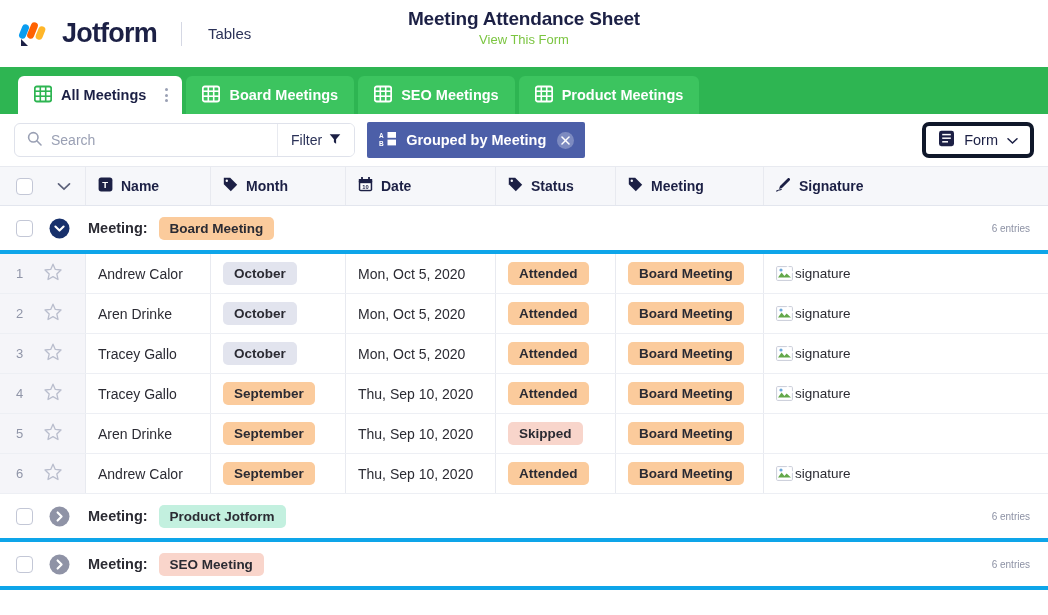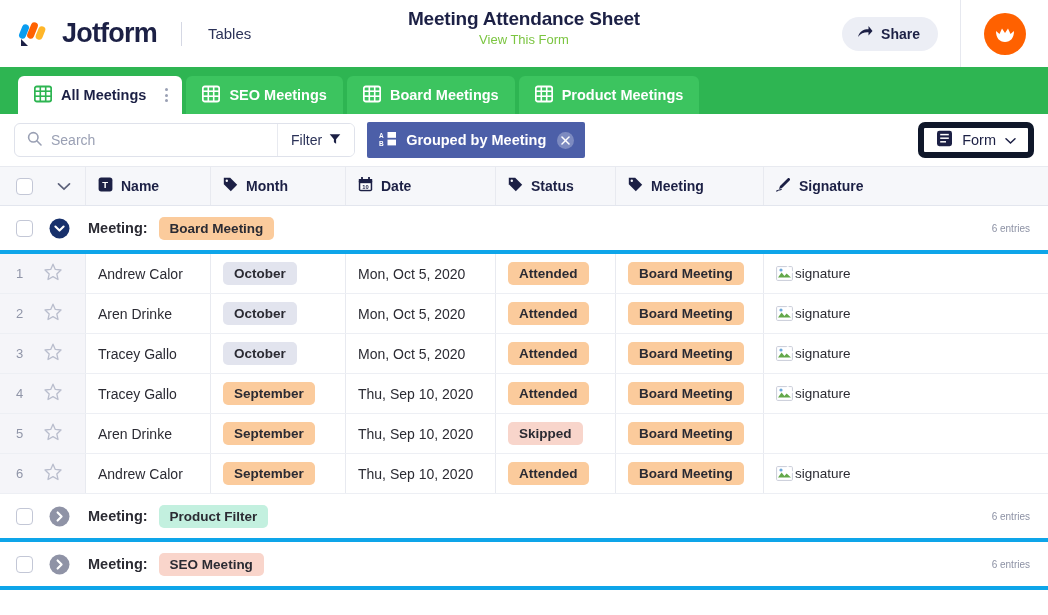--- a/index.html
+++ b/index.html
@@ -104,21 +104,21 @@
   }
   .pill-x {
     width: 17px; height: 17px; border-radius: 50%;
     background: rgba(255,255,255,0.28);
     display: flex; align-items: center; justify-content: center;
     margin-left: 2px; flex: 0 0 17px;
   }
   .form-btn {
     margin-left: auto; display: flex; align-items: center; gap: 9px;
     height: 36px; padding: 0 12px;
-    border: 6px solid #0f172a; border-radius: 7px; background: #fff;
+    border: 4px solid #0f172a; border-radius: 7px; background: #fff;
     font-size: 14.5px; color: #1c2045; cursor: pointer;
   }
 
   
   .table { flex: 1 1 auto; overflow: hidden; background: #fff; }
   .row { display: flex; align-items: stretch; }
 
   .head-row { height: 39px; background: #f6f7fa; border-bottom: 1px solid #e3e6ee; }
   .c {
     display: flex; align-items: center; gap: 8px;
@@ -200,37 +200,20 @@
       <span class="brand-word">Jotform</span>
       <span class="brand-sep"></span>
       <span class="brand-sub">Tables</span>
     </div>
 
     <div class="title-wrap">
       <div class="doc-title">Meeting Attendance Sheet</div>
       <div class="doc-sub">View This Form</div>
     </div>
 
-    <div class="header-right">
-      <button class="share-btn">
-        <span>
-          <svg width="16" height="15" viewBox="0 0 16 15">
-            <path d="M1 12 C3 5 8 4 11.5 4.2 L11.5 1 L15.5 6 L11.5 10.5 L11.5 7.3 C7.5 7 3.8 8.2 1 12 Z" fill="#1c2045"></path>
-          </svg>
-        </span>
-        <span class="lbl">Share</span>
-      </button>
-      <div class="avatar-cell">
-        <div class="avatar">
-          <svg width="24" height="22" viewBox="0 0 24 22">
-            <path d="M3 8 L6.5 11 L9 5.5 L12 10 L15 5.5 L17.5 11 L21 8 C21 15 17.5 19 12 19 C6.5 19 3 15 3 8 Z" fill="#ffffff"></path>
-          </svg>
-        </div>
-      </div>
-    </div>
   </div>
 
   <div class="tabbar">
     <div class="tab active">
       <span class="grid-ico">
         <svg width="18" height="18" viewBox="0 0 18 18">
           <rect x="0.8" y="1.5" width="16.4" height="15" rx="2" fill="none" stroke="#2eb552" stroke-width="1.8"></rect>
           <line x1="0.8" y1="6.2" x2="17.2" y2="6.2" stroke="#2eb552" stroke-width="1.6"></line>
           <line x1="0.8" y1="11.2" x2="17.2" y2="11.2" stroke="#2eb552" stroke-width="1.6"></line>
           <line x1="6.3" y1="1.5" x2="6.3" y2="16.5" stroke="#2eb552" stroke-width="1.6"></line>
@@ -248,34 +231,34 @@
     <div class="tab">
       <span class="grid-ico">
         <svg width="18" height="18" viewBox="0 0 18 18">
           <rect x="0.8" y="1.5" width="16.4" height="15" rx="2" fill="none" stroke="#ffffff" stroke-width="1.8"></rect>
           <line x1="0.8" y1="6.2" x2="17.2" y2="6.2" stroke="#ffffff" stroke-width="1.6"></line>
           <line x1="0.8" y1="11.2" x2="17.2" y2="11.2" stroke="#ffffff" stroke-width="1.6"></line>
           <line x1="6.3" y1="1.5" x2="6.3" y2="16.5" stroke="#ffffff" stroke-width="1.6"></line>
           <line x1="11.7" y1="1.5" x2="11.7" y2="16.5" stroke="#ffffff" stroke-width="1.6"></line>
         </svg>
       </span>
-      <span>SEO Meetings</span>
+      <span>Board Meetings</span>
     </div>
 
     <div class="tab">
       <span class="grid-ico">
         <svg width="18" height="18" viewBox="0 0 18 18">
           <rect x="0.8" y="1.5" width="16.4" height="15" rx="2" fill="none" stroke="#ffffff" stroke-width="1.8"></rect>
           <line x1="0.8" y1="6.2" x2="17.2" y2="6.2" stroke="#ffffff" stroke-width="1.6"></line>
           <line x1="0.8" y1="11.2" x2="17.2" y2="11.2" stroke="#ffffff" stroke-width="1.6"></line>
           <line x1="6.3" y1="1.5" x2="6.3" y2="16.5" stroke="#ffffff" stroke-width="1.6"></line>
           <line x1="11.7" y1="1.5" x2="11.7" y2="16.5" stroke="#ffffff" stroke-width="1.6"></line>
         </svg>
       </span>
-      <span>Board Meetings</span>
+      <span>SEO Meetings</span>
     </div>
 
     <div class="tab">
       <span class="grid-ico">
         <svg width="18" height="18" viewBox="0 0 18 18">
           <rect x="0.8" y="1.5" width="16.4" height="15" rx="2" fill="none" stroke="#ffffff" stroke-width="1.8"></rect>
           <line x1="0.8" y1="6.2" x2="17.2" y2="6.2" stroke="#ffffff" stroke-width="1.6"></line>
           <line x1="0.8" y1="11.2" x2="17.2" y2="11.2" stroke="#ffffff" stroke-width="1.6"></line>
           <line x1="6.3" y1="1.5" x2="6.3" y2="16.5" stroke="#ffffff" stroke-width="1.6"></line>
           <line x1="11.7" y1="1.5" x2="11.7" y2="16.5" stroke="#ffffff" stroke-width="1.6"></line>
@@ -640,21 +623,21 @@
 
     <div class="group-row">
       <span class="chk gchk"></span>
       <span class="gtoggle">
         <svg width="21" height="21" viewBox="0 0 21 21">
           <circle cx="10.5" cy="10.5" r="10" fill="#8f93a6"></circle>
           <path d="M8.6 6.4 L12.6 10.5 L8.6 14.6" fill="none" stroke="#ffffff" stroke-width="2.1" stroke-linecap="round" stroke-linejoin="round"></path>
         </svg>
       </span>
       <span class="glabel">Meeting:</span>
-      <span class="tag tag-mint">Product Filter</span>
+      <span class="tag tag-mint">Product Jotform</span>
       <span class="gcount">6 entries</span>
     </div>
 
     <div class="group-row">
       <span class="chk gchk"></span>
       <span class="gtoggle">
         <svg width="21" height="21" viewBox="0 0 21 21">
           <circle cx="10.5" cy="10.5" r="10" fill="#8f93a6"></circle>
           <path d="M8.6 6.4 L12.6 10.5 L8.6 14.6" fill="none" stroke="#ffffff" stroke-width="2.1" stroke-linecap="round" stroke-linejoin="round"></path>
         </svg>

